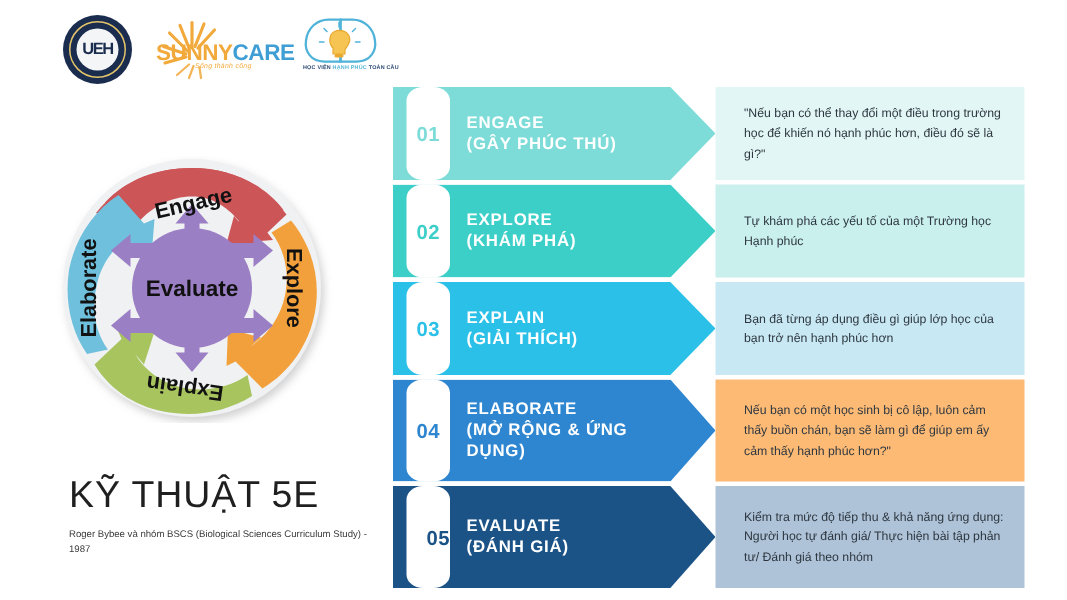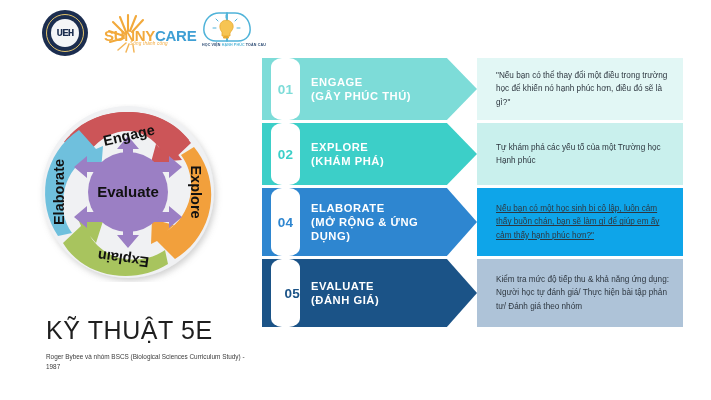--- a/index.html
+++ b/index.html
@@ -41,21 +41,21 @@
   }
   .seal-ring2 {
     position: absolute; left: 9px; top: 9px;
     width: 28px; height: 28px; border-radius: 50%;
     background: #f4f5f7;
     box-sizing: border-box;
   }
   .seal-mono {
     position: absolute; left: 0; top: 0; width: 46px; height: 46px;
     display: flex; align-items: center; justify-content: center;
-    font-family: Liberation Mono, monospace;
+    font-family: Liberation Sans, sans-serif;
     font-size: 11px; font-weight: 700; color: #1b2d4f;
     letter-spacing: -1px;
   }
 
   
   #sunny-logo { left: 104px; top: 12px; width: 76px; height: 42px; }
   .sunny-wrap { position: relative; width: 76px; height: 42px; }
   .sunny-rays { position: absolute; left: 0; top: 0; }
   .sunny-text {
     position: absolute; left: 0; top: 16px;
@@ -312,33 +312,46 @@
         <span>02</span>
       </div>
       <div class="band-label">
         <div>EXPLORE</div>
         <div>(KHÁM PHÁ)</div>
       </div>
     </div>
     <div class="step-desc" style="background:#c9f0ed;">Tự khám phá các yếu tố của một Trường học Hạnh phúc</div>
   </div>
 
+  <div class="step-row" style="height:62px;">
+    <div class="step-band">
+      <div class="band-fill" style="background:#2bc0e8;"></div>
+      <div class="band-num" style="color:#2bc0e8;">
+        <span>03</span>
+      </div>
+      <div class="band-label">
+        <div>EXPLAIN</div>
+        <div>(GIẢI THÍCH)</div>
+      </div>
+    </div>
+    <div class="step-desc" style="background:#c8e9f3;">Bạn đã từng áp dụng điều gì giúp lớp học của bạn trở nên hạnh phúc hơn</div>
+  </div>
 
   <div class="step-row" style="height:68px;">
     <div class="step-band">
       <div class="band-fill" style="background:#2e86d0;"></div>
       <div class="band-num" style="color:#2e86d0;">
         <span>04</span>
       </div>
       <div class="band-label">
         <div>ELABORATE</div>
         <div style="max-width:140px;">(MỞ RỘNG &amp; ỨNG DỤNG)</div>
       </div>
     </div>
-    <div class="step-desc" style="background:#0ea5e9;text-decoration:underline;">Nếu bạn có một học sinh bị cô lập, luôn cảm thấy buồn chán, bạn sẽ làm gì để giúp em ấy cảm thấy hạnh phúc hơn?"</div>
+    <div class="step-desc" style="background:#fdba74;">Nếu bạn có một học sinh bị cô lập, luôn cảm thấy buồn chán, bạn sẽ làm gì để giúp em ấy cảm thấy hạnh phúc hơn?"</div>
   </div>
 
   <div class="step-row" style="height:68px;margin-bottom:0;">
     <div class="step-band">
       <div class="band-fill" style="background:#1b5387;"></div>
       <div class="band-num" style="color:#1b5387;justify-content:flex-end;">
         <span>05</span>
       </div>
       <div class="band-label">
         <div>EVALUATE</div>

